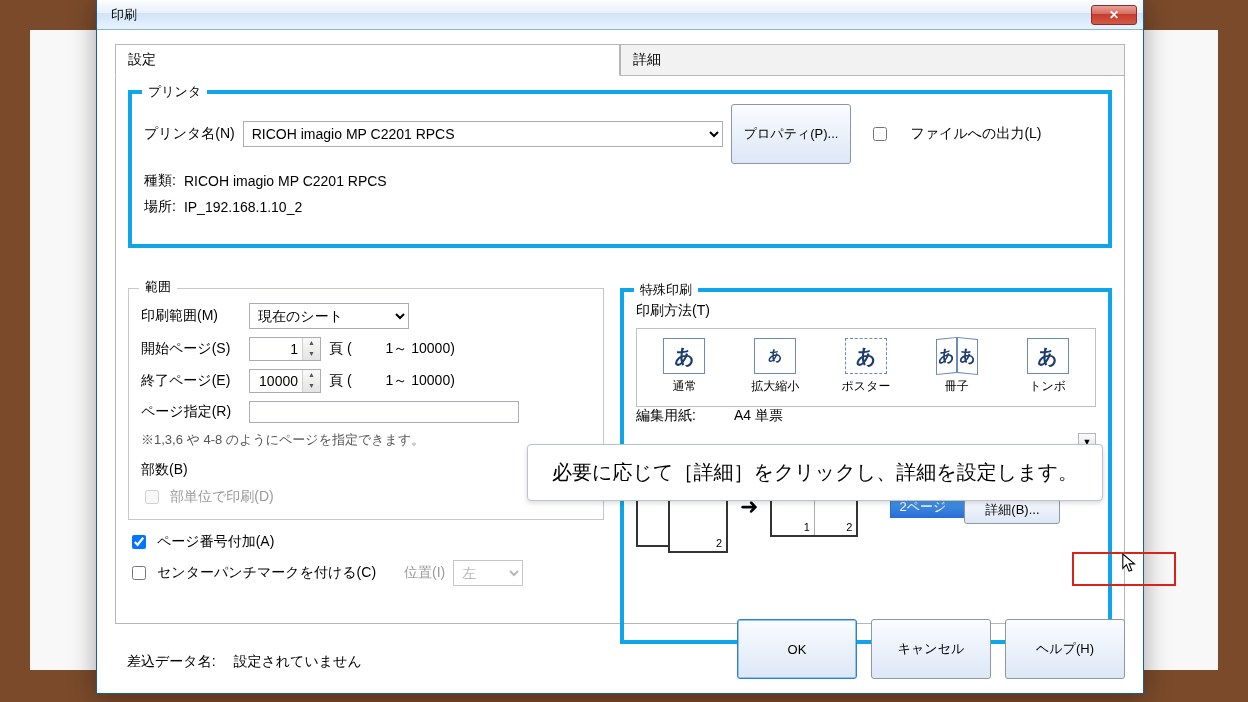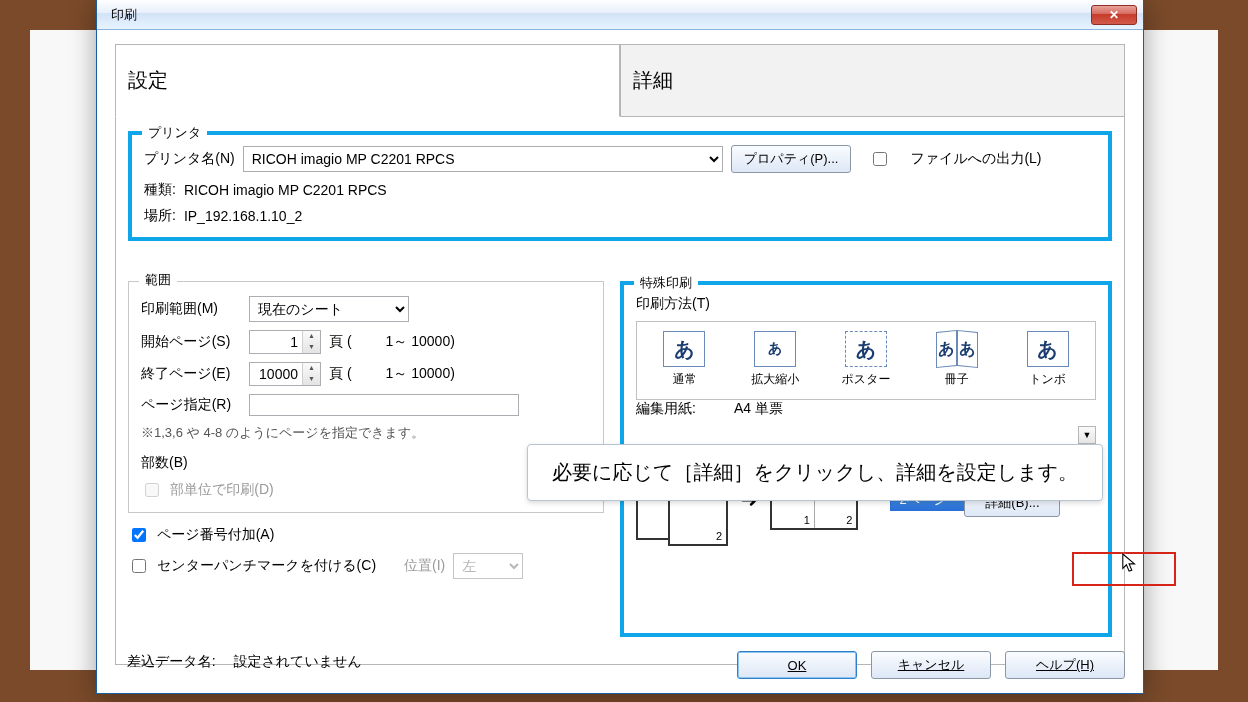--- a/index.html
+++ b/index.html
@@ -16,39 +16,39 @@
 .titlebar .title { font-size: 13px; color: #000; margin-left: 8px; }
 .close-btn {
   margin-left: auto; width: 46px; height: 20px; border-radius: 3px;
   background: linear-gradient(#e7a29a,#d6695e 45%,#c63b2b 46%,#d25a4b);
   border: 1px solid #8c2e23; color: #fff; display: flex; align-items: center; justify-content: center;
   font-size: 12px; font-weight: bold; cursor: pointer;
 }
 .client { padding: 14px 18px 16px 18px; position: relative; height: calc(100% - 30px); }
 .tabs { display: flex; margin-bottom: 0; }
 .tab {
-  flex: 1; border: 1px solid #b6b6b6; padding: 22px 12px; font-size: 20px; background: #f2f2f2;
+  flex: 1; border: 1px solid #b6b6b6; padding: 6px 12px; font-size: 14px; background: #f2f2f2;
   cursor: pointer; position: relative;
 }
 .tab.active { background: #fff; border-bottom-color: #fff; }
 .tab-body { border: 1px solid #b6b6b6; border-top: none; padding: 14px 12px 22px 12px; height: 548px; position: relative; }
 .fieldset { border: 4px solid #0ea5e9; padding: 10px 12px 12px 12px; margin-bottom: 12px; position: relative; }
 .fieldset .legend { position: absolute; top: -11px; left: 10px; background: #fff; padding: 0 6px; font-size: 13px; }
 .row { display: flex; align-items: center; gap: 8px; font-size: 14px; margin-bottom: 8px; }
 .row label { font-size: 14px; }
 select, input[type=text] {
   border: 1px solid #abadb3; font-size: 14px; padding: 2px 4px; background: #fff;
 }
 select { height: 26px; }
 .num-input { display: inline-flex; align-items: center; border: 1px solid #abadb3; height: 24px; }
 .num-input input { border: none; width: 52px; text-align: right; padding: 2px 4px; font-size: 14px; outline: none; }
 .spinner { width: 18px; height: 22px; background: linear-gradient(#fafafa,#e4e4e4); border-left: 1px solid #cfcfcf; display: flex; flex-direction: column; }
 .spinner div { flex:1; font-size:7px; text-align:center; line-height:10px; color:#555; cursor:pointer; }
 .btn {
-  border: 1px solid #8c97a6; background: linear-gradient(#fafcff,#dde7f6); padding: 4px 12px; font-size: 13px;
+  border: 1px solid #8c97a6; background: linear-gradient(#fafcff,#dde7f6); padding: 20px 12px; font-size: 13px;
   border-radius: 3px; cursor: pointer;
 }
 .btn.primary { border: 1px solid #2f7fc9; box-shadow: 0 0 0 1px #8dc4f2 inset; }
 .checkbox { width: 14px; height: 14px; }
 .two-col { display: flex; gap: 16px; }
 .two-col > div { flex: 1; margin-top: 28px; }
 .col-right { min-width: 492px; }
 .hint { color: #555; font-size: 13px; margin: 4px 0 8px 0; }
 .disabled { color: #9a9a9a; }
 .print-methods {
@@ -82,21 +82,21 @@
 .highlight-box { border:2px solid #d62418; position:absolute; pointer-events:none; }
 .cursor {
   position:absolute; width:18px; height:22px; pointer-events:none; z-index:50;
 }
 .cursor svg { filter: drop-shadow(0 0 1px #fff); }
 .tooltip {
   position:absolute; left:430px; top:444px; background:#fff; border:1px solid #b7c4d2; border-radius:4px;
   padding:14px 24px; font-size:20px; box-shadow:0 2px 5px rgba(0,0,0,0.15); z-index:40;
 }
 .dialog-buttons { position:absolute; right:18px; bottom:14px; display:flex; gap:14px; }
-.dialog-buttons .btn { width:120px; text-align:center;text-decoration:underline; }
+.dialog-buttons .btn { width:120px; text-align:center; }
 .merge-label { position:absolute; left:30px; bottom:22px; font-size:14px; }
 .fs-range { border:1px solid #c8c8c8; padding:14px 12px 12px 12px; position:relative; }
 .fs-range .legend { position:absolute; top:-11px; left:10px; background:#fff; padding:0 6px; font-size:13px; }
 .small-boxed { border:1px solid #b6b6b6; width:18px; height:18px; display:flex;align-items:center;justify-content:center;font-size:9px; background:linear-gradient(#fafafa,#e6e6e6);}
 .booklet { width:42px; height:36px; display:flex; }
 .booklet .half { flex:1; border:1px solid #6a8bb8; display:flex;align-items:center;justify-content:center; font-size:16px; font-weight:bold; color:#1a3c70;}
 .booklet .half:first-child { transform: skewY(-6deg); }
 .booklet .half:last-child { transform: skewY(6deg); }
 </style>
 </head>
@@ -130,21 +130,21 @@
           <button class="btn">プロパティ(P)...</button>
           <label style="margin-left:10px;display:flex;align-items:center;gap:20px;">
             <input type="checkbox" class="checkbox" style="">
             <span>ファイルへの出力(L)</span>
           </label>
         </div>
         <div class="row">
           <span>種類:</span>
           <span>RICOH imagio MP C2201 RPCS</span>
         </div>
-        <div class="row" style="margin-bottom:0">
+        <div class="row" style="margin-bottom:16px">
           <span>場所:</span>
           <span>IP_192.168.1.10_2</span>
         </div>
       </div>
 
       <div class="two-col">
 
         <div>
           <div class="fs-range">
             <span class="legend">範囲</span>

